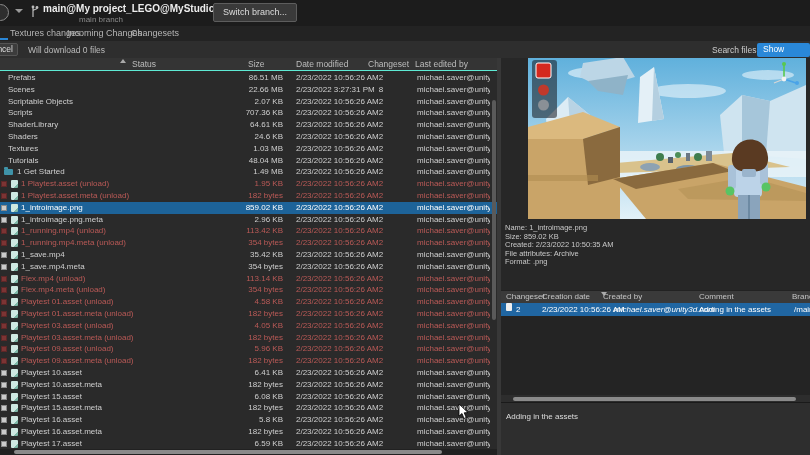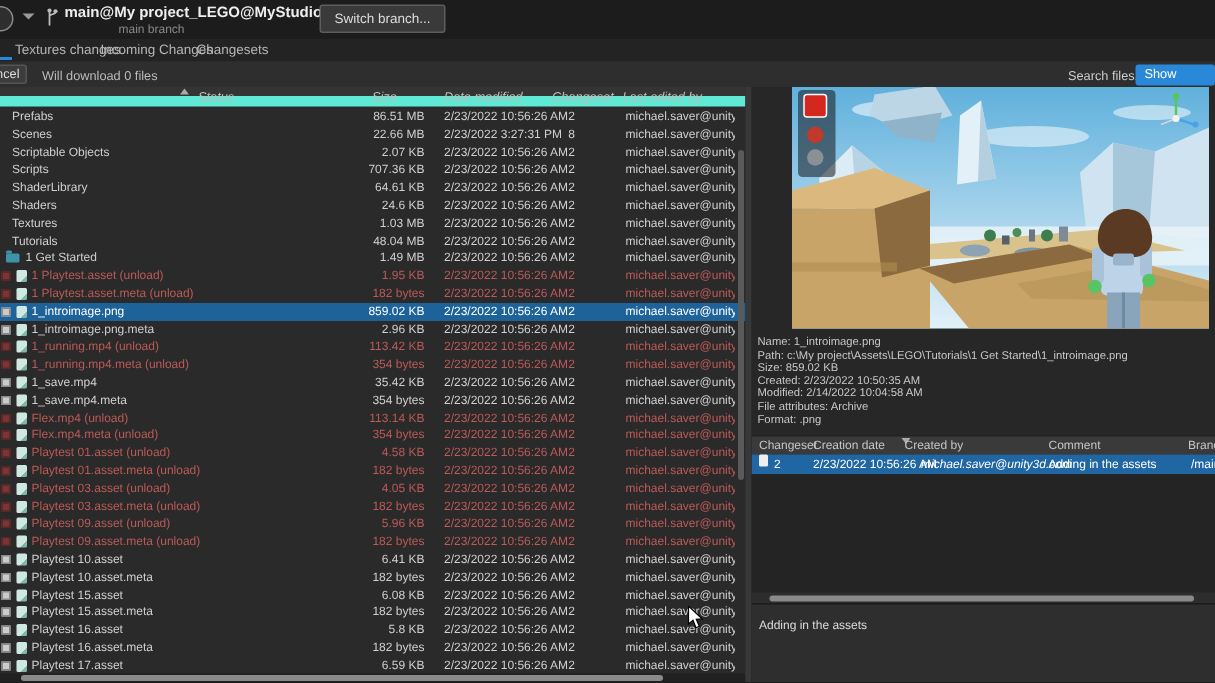--- a/index.html
+++ b/index.html
@@ -30,21 +30,21 @@
   .cancel-btn { position:absolute; left:-22px; top:2px; width:40px; height:13px; background:#3c3c3c;
                 border:1px solid #555; border-radius:2px; font-size:8.5px; color:#ddd; text-align:right;
                 padding-right:4px; line-height:11px; overflow:hidden; }
   .dl-status { position:absolute; left:28px; top:4px; font-size:8.5px; color:#bbb; }
   .search-files { position:absolute; left:712px; top:4px; font-size:8.5px; color:#ccc; }
   .show-details-btn { position:absolute; left:757px; top:2px; height:14px; padding:0 6px; line-height:13px;
                       background:#2a88d8; border-radius:2px; font-size:8.5px; color:#fff; }
   
   .leftpanel { position:absolute; left:0; top:58px; width:497px; height:397px; background:#2a2a2a; overflow:hidden; }
   .ft-header { position:absolute; left:0; top:0; width:497px; height:13px; background:#343434;
-               border-bottom:7px solid #5eead4; font-size:8.5px; color:#bdbdbd;font-style:italic; }
+               border-bottom:1px solid #5eead4; font-size:8.5px; color:#bdbdbd; }
   .ft-header span { position:absolute; top:1px; white-space:nowrap; }
   .h-sort { position:absolute; left:120px; top:5px; width:0; height:0;
             border-left:3.5px solid transparent; border-right:3.5px solid transparent; border-bottom:4px solid #aaa; }
   .h-status { left:132px; } .h-size { left:248px; } .h-date { left:296px; } .h-cs { left:368px; } .h-editor { left:415px; }
   .ft-rows { position:absolute; left:0; top:14px; width:547px; }
   .frow { position:relative; height:11.8px; font-size:8px; line-height:11.8px; color:#cfcfcf; white-space:nowrap; }
   .frow.unload { color:#bb5a57; }
   .frow.selected { background:#1d6399; color:#fff; }
   .cb { position:absolute; left:1px; top:3px; width:6px; height:6px; background:#cbcbcb; border:1px solid #8a8a8a; }
   .cb.cb-red { background:#7c3434; border-color:#5d2727; }
@@ -484,24 +484,22 @@
           <line x1="256" y1="22" x2="246" y2="26" stroke="#d6d6d6" stroke-width="1.2"></line>
           <circle cx="256" cy="22" r="2.4" fill="#f2f2f2"></circle>
           <circle cx="256" cy="7" r="2" fill="#59c84f"></circle>
           <circle cx="269" cy="26" r="2" fill="#4aa3e8"></circle>
         </g>
       </svg>
     </div>
 
     <div class="details" id="details">
         <div>Name: 1_introimage.png</div>
-        <div>Path: c:\My project\Assets\LEGO\Tutorials\1 Get Started\1_introimage.png</div>
         <div>Size: 859.02 KB</div>
         <div>Created: 2/23/2022 10:50:35 AM</div>
-        <div>Modified: 2/14/2022 10:04:58 AM</div>
         <div>File attributes: Archive</div>
         <div>Format: .png</div>
       </div>
 
     <div class="cs-table-header">
       <span class="csh-0">Changeset</span>
       <span class="csh-1">Creation date</span>
       <span class="csh-sort"></span>
       <span class="csh-2">Created by</span>
       <span class="csh-3">Comment</span>

